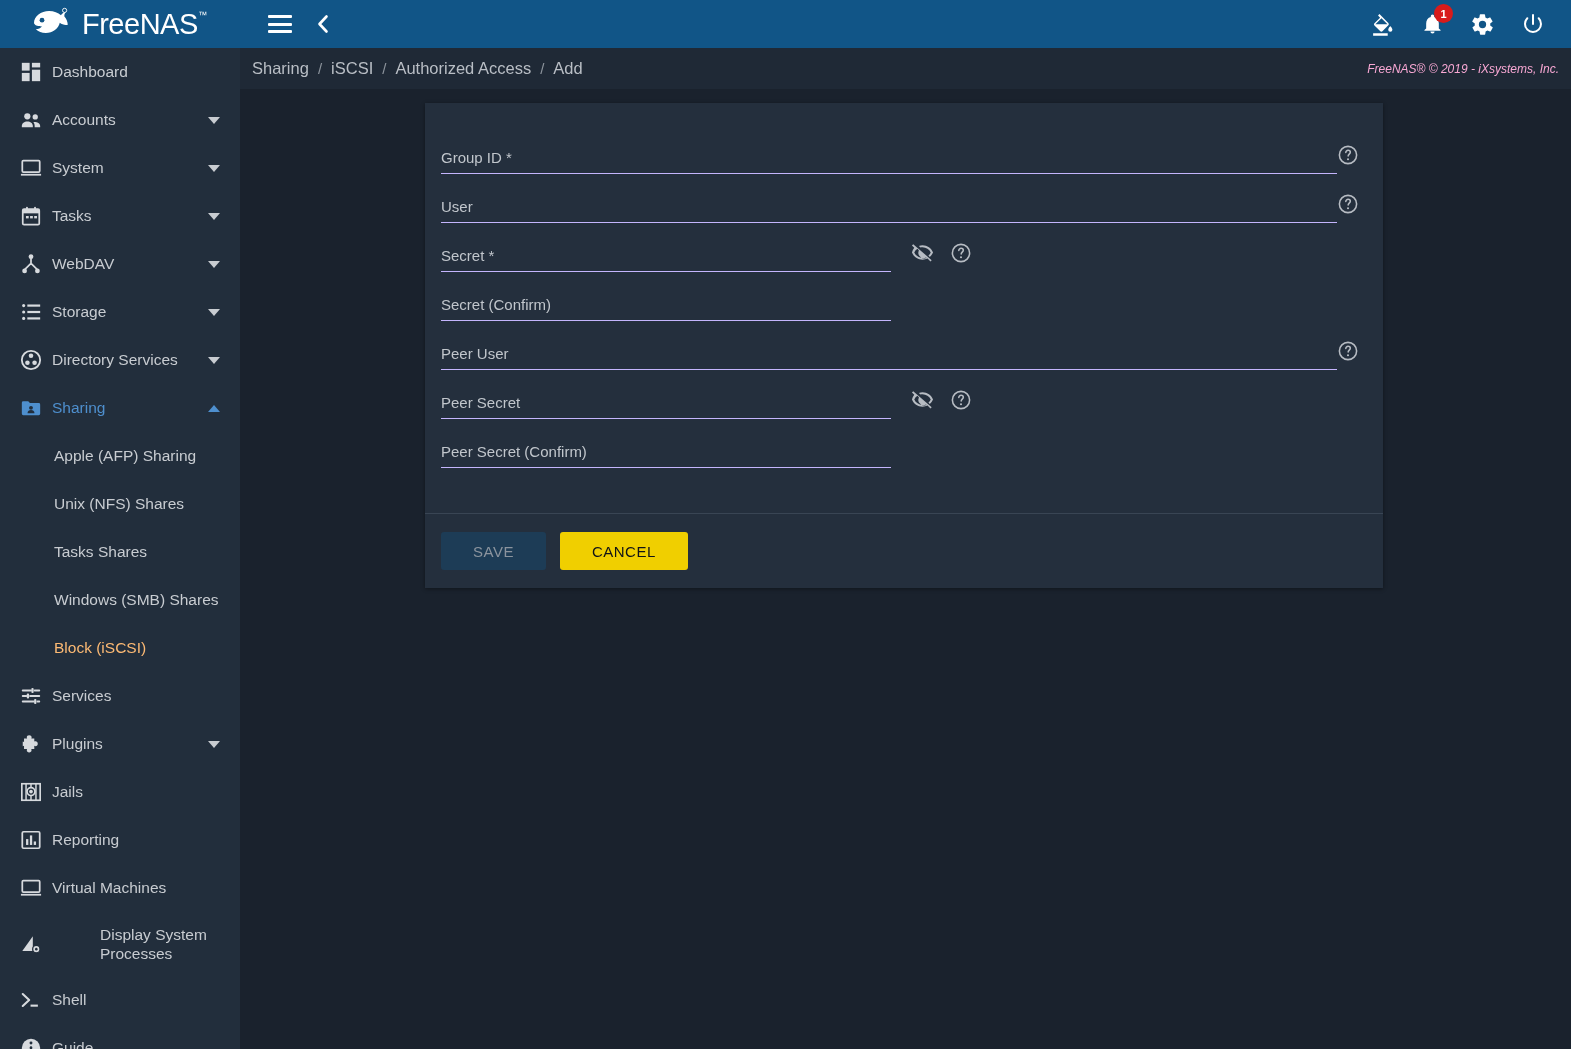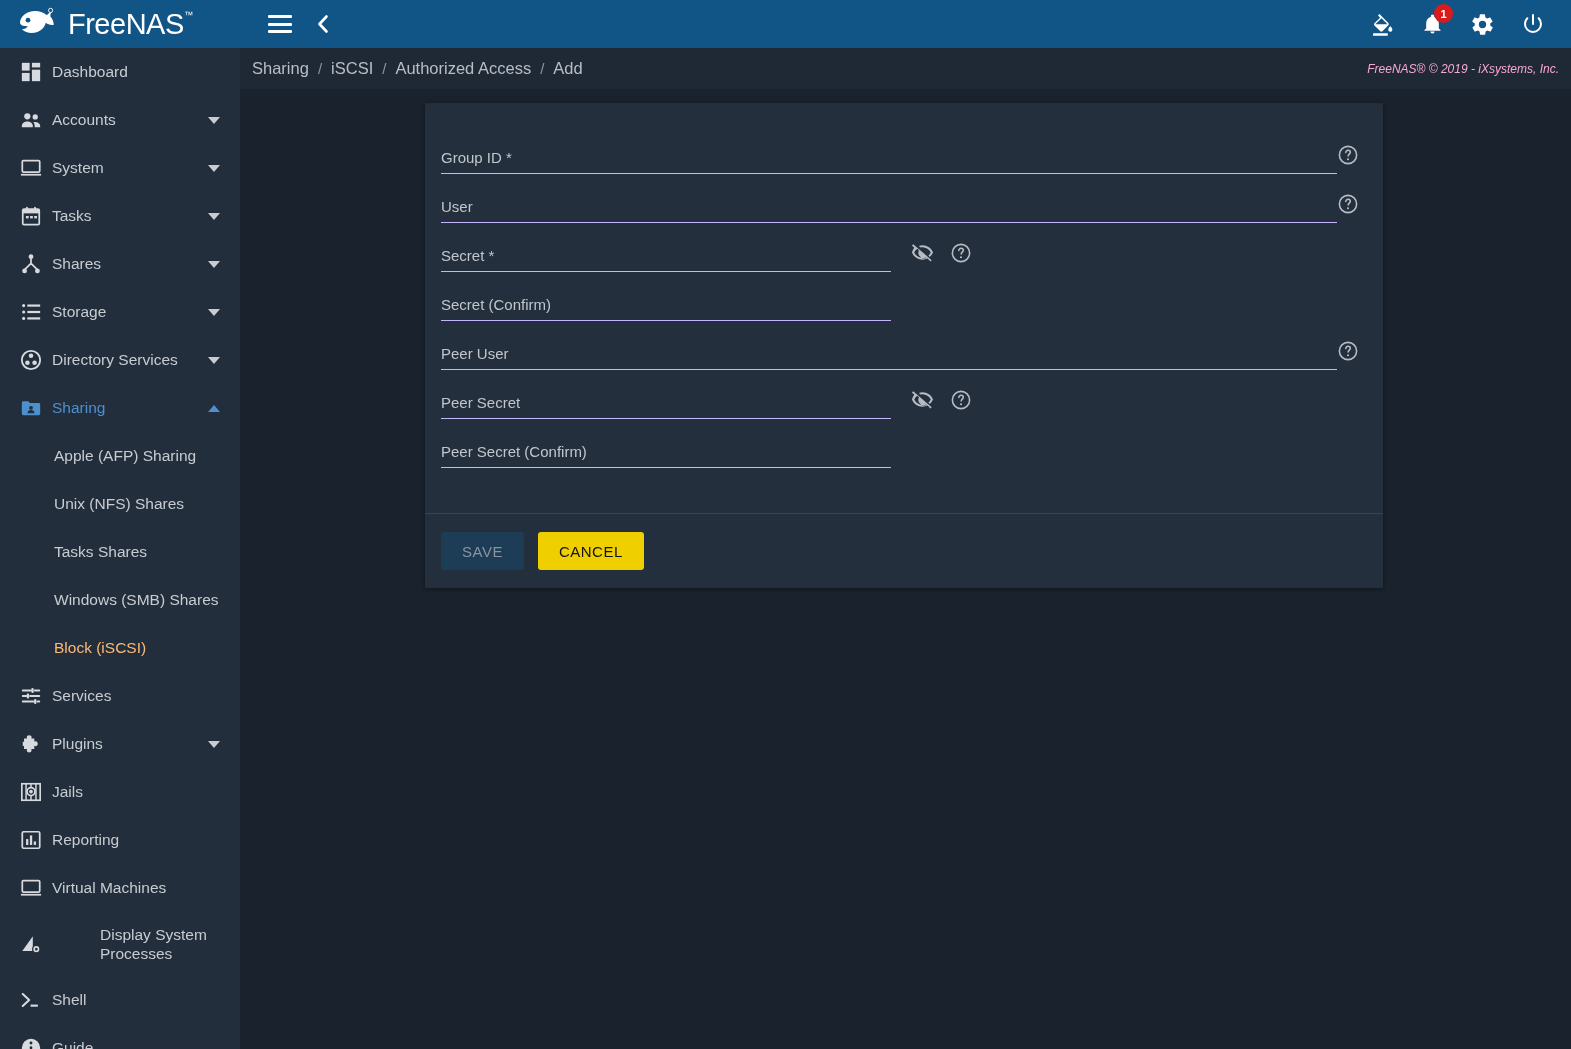--- a/index.html
+++ b/index.html
@@ -18,21 +18,21 @@
     top: 0; left: 0;
     width: 1571px; height: 48px;
     background: #115587;
     display: flex;
     align-items: center;
     z-index: 20;
   }
   .brand {
     width: 240px; height: 48px;
     display: flex; align-items: center;
-    padding-left: 14px;
+    padding-left: 28px;
     gap: 10px;
   }
   .brand-logo { width: 44px; height: 34px; flex: none; }
   .brand-text {
     position: relative;
     color: #ffffff;
     font-size: 29px;
     letter-spacing: -0.5px;
     font-weight: 400;
   }
@@ -202,21 +202,21 @@
   .card-actions {
     padding: 18px 16px;
     display: flex; align-items: center; gap: 14px;
   }
   .btn {
     border: none;
     font-family: "Liberation Sans", sans-serif;
     font-size: 15px;
     letter-spacing: 0.5px;
     height: 38px;
-    padding: 0 21px;
+    padding: 0 32px;
     border-radius: 3px;
     cursor: pointer;
   }
   .btn-save {
     background: #1d3c56;
     color: #8b949e;
     cursor: default;
   }
   .btn-cancel {
     background: #f0cf00;
@@ -337,21 +337,21 @@
     </div>
     <div class="nav-item">
       <span class="nav-ico">
         <svg width="22" height="22" viewBox="0 0 24 24" aria-hidden="true">
           <circle cx="12" cy="4" r="2.6" fill="#d7dade"></circle>
           <circle cx="5" cy="19.5" r="2.6" fill="#d7dade"></circle>
           <circle cx="19" cy="19.5" r="2.6" fill="#d7dade"></circle>
           <path d="M12 6.4v5M12 11.4 5.6 17.6M12 11.4l6.4 6.2" stroke="#d7dade" stroke-width="1.9" fill="none" stroke-linecap="round"></path>
         </svg>
       </span>
-      <span class="nav-label">Shares</span>
+      <span class="nav-label">WebDAV</span>
       <span class="caret"></span>
     </div>
     <div class="nav-item">
       <span class="nav-ico">
         <svg width="22" height="22" viewBox="0 0 24 24" aria-hidden="true">
           <circle cx="4" cy="5" r="1.7" fill="#d7dade"></circle>
           <circle cx="4" cy="12" r="1.7" fill="#d7dade"></circle>
           <circle cx="4" cy="19" r="1.7" fill="#d7dade"></circle>
           <rect x="8" y="3.8" width="14" height="2.4" fill="#d7dade"></rect>
           <rect x="8" y="10.8" width="14" height="2.4" fill="#d7dade"></rect>

